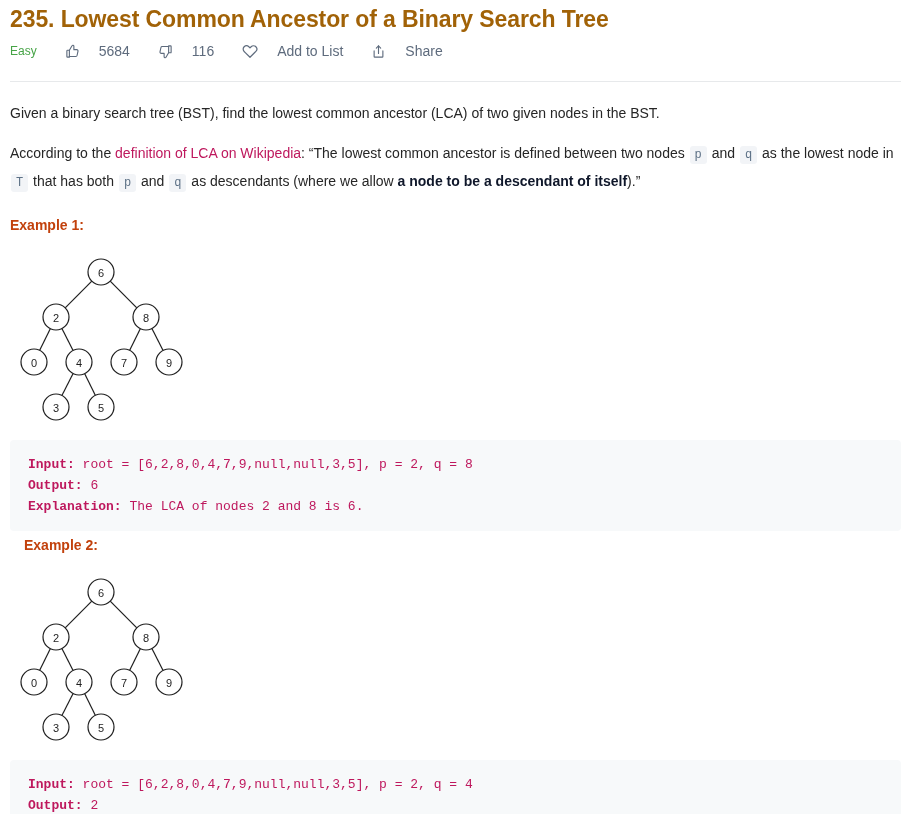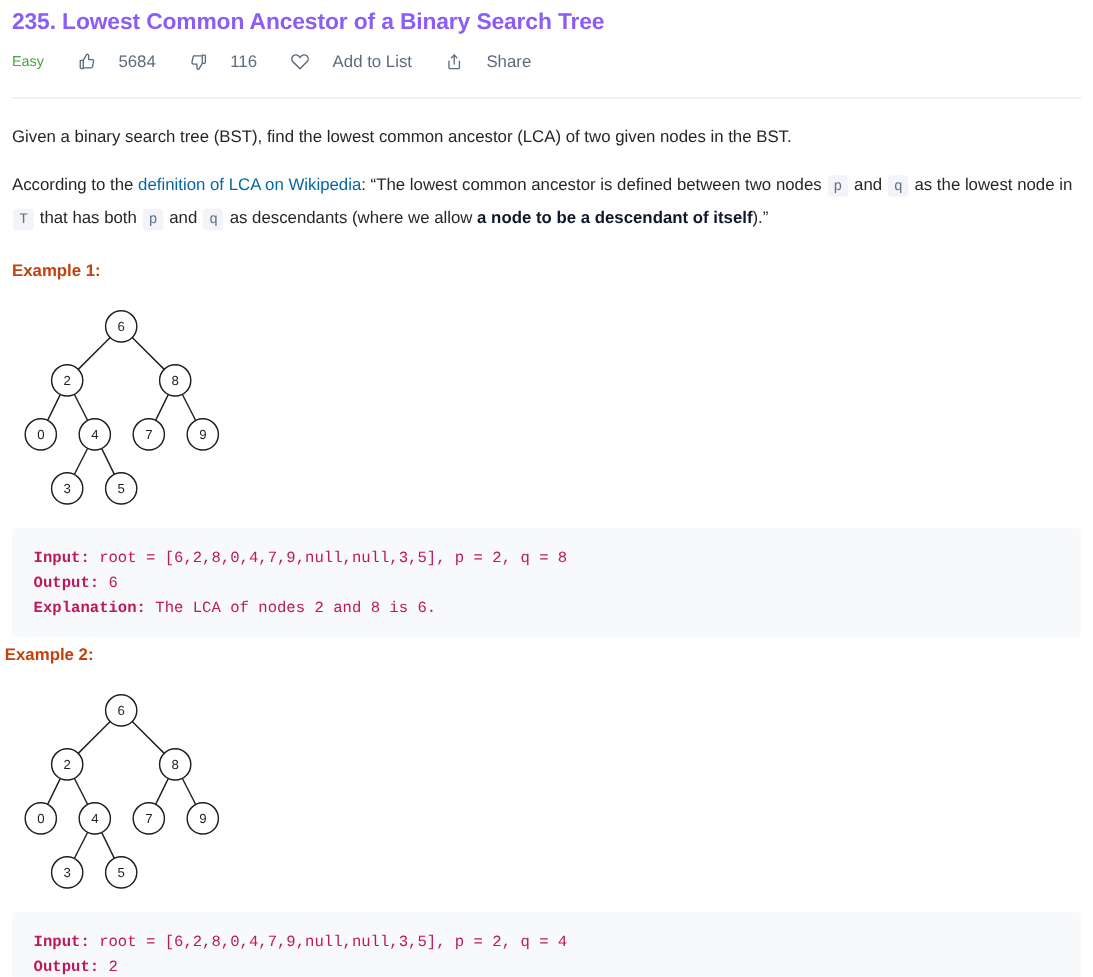--- a/index.html
+++ b/index.html
@@ -18,23 +18,23 @@
   .page {
     position: relative;
     width: 911px;
     min-height: 814px;
     padding: 0 10px;
     overflow: hidden;
   }
 
   
   .title {
-    font-size: 19px;
+    font-size: 23px;
     font-weight: bold;
-    color: #8b5cf6;
+    color: #a16207;
     letter-spacing: -0.1px;
     padding-top: 7px;
     margin: 0;
     line-height: 24px;
   }
 
   
   .meta-row {
     display: flex;
     align-items: center;
@@ -71,21 +71,21 @@
   
   .para {
     font-size: 14px;
     line-height: 26px;
     color: #262626;
     margin: 0;
     padding-top: 18px;
   }
   .para.second { padding-top: 14px; }
   .wiki-link {
-    color: #0369a1;
+    color: #be185d;
     text-decoration: none;
     cursor: pointer;
     margin-top: 28px;
   }
   code.inline {
     font-family: "Liberation Mono", "DejaVu Sans Mono", monospace;
     font-size: 12px;
     background: #f2f4f7;
     color: #5d7186;
     border-radius: 3px;
@@ -133,21 +133,21 @@
     color: #be185d;
     white-space: pre-wrap;
     word-break: break-word;
   }
   pre.codeblock b { font-weight: bold; }
 
   
   .blk-ex1-head { position: absolute; left: 10px; top: 217px; }
   .blk-ex1-fig  { position: absolute; left: 14px; top: 252px; }
   .blk-ex1-code { position: absolute; left: 10px; top: 440px; width: 891px; }
-  .blk-ex2-head { position: absolute; left: 4px; top: 537px; }
+  .blk-ex2-head { position: absolute; left: 24px; top: 537px; }
   .blk-ex2-fig  { position: absolute; left: 14px; top: 572px; }
   .blk-ex2-code { position: absolute; left: 10px; top: 760px; width: 891px; }
 </style>
 </head>
 <body>
 
 <div class="page">
 
   <h1 class="title">235. Lowest Common Ancestor of a Binary Search Tree</h1>
 

